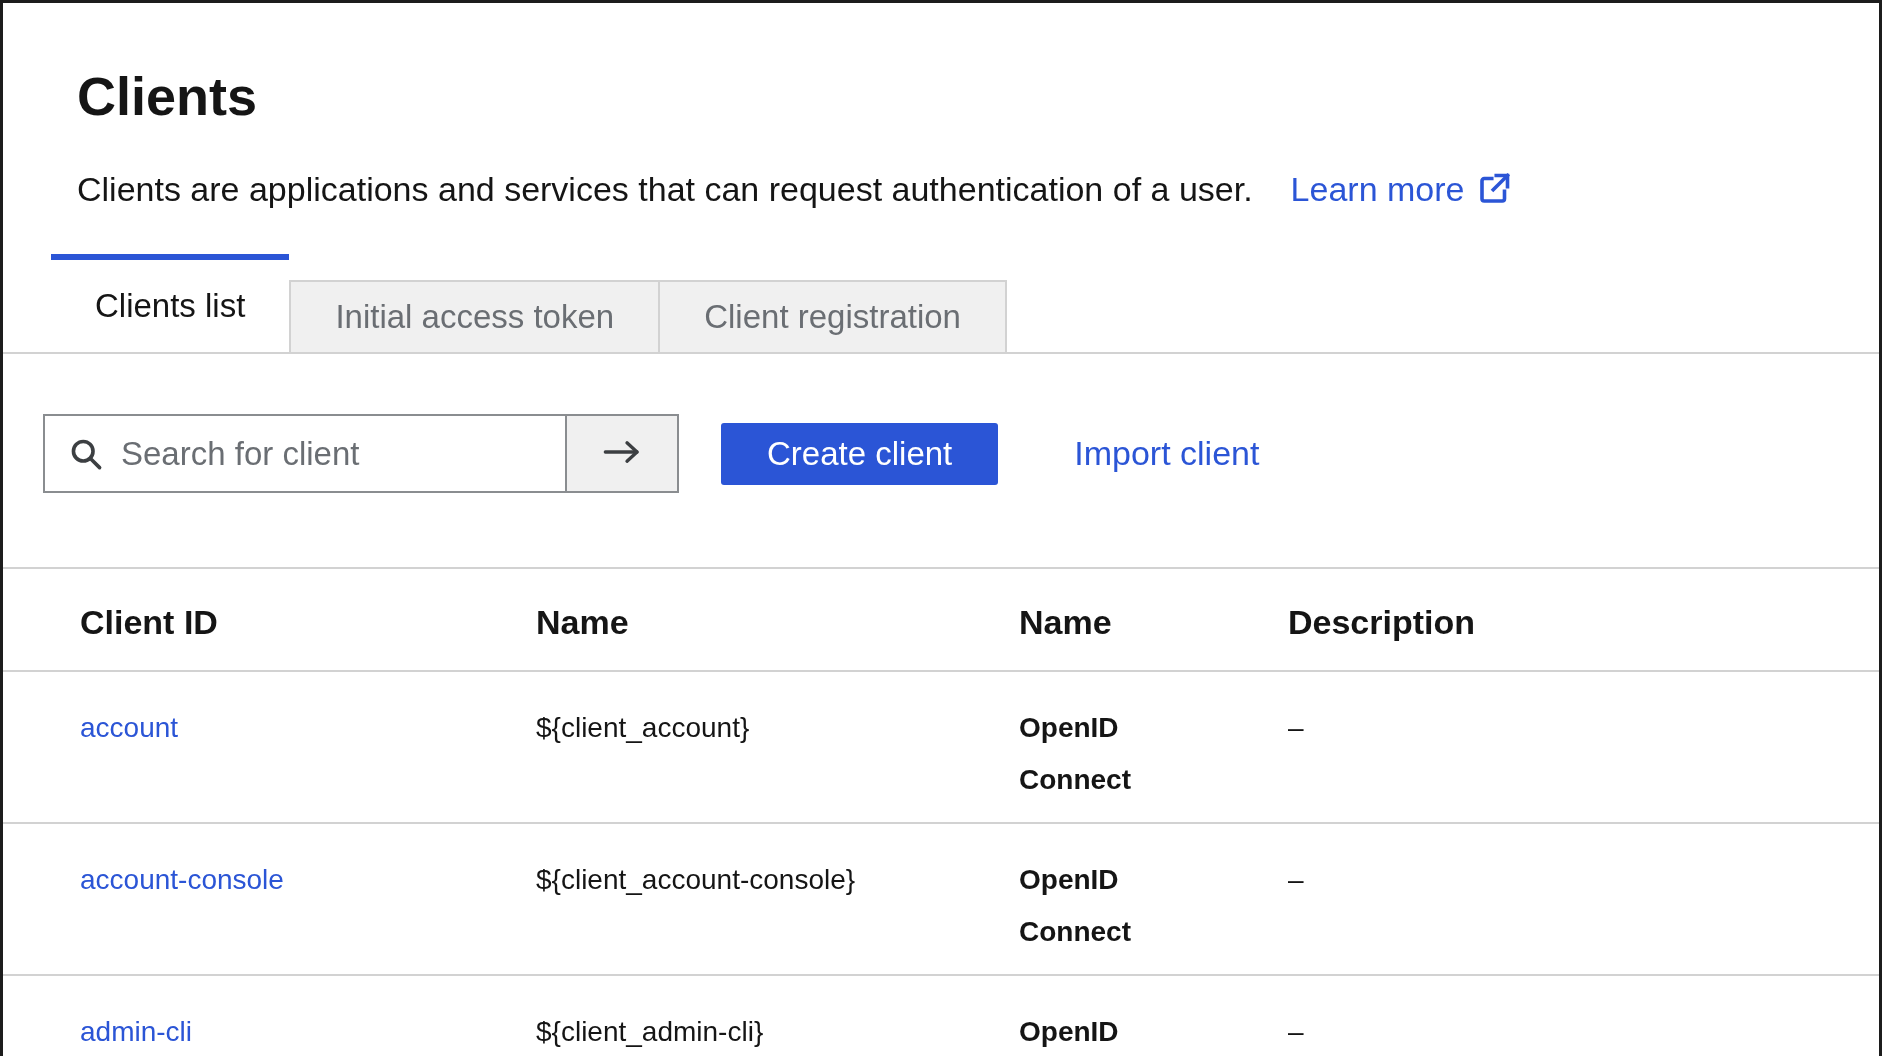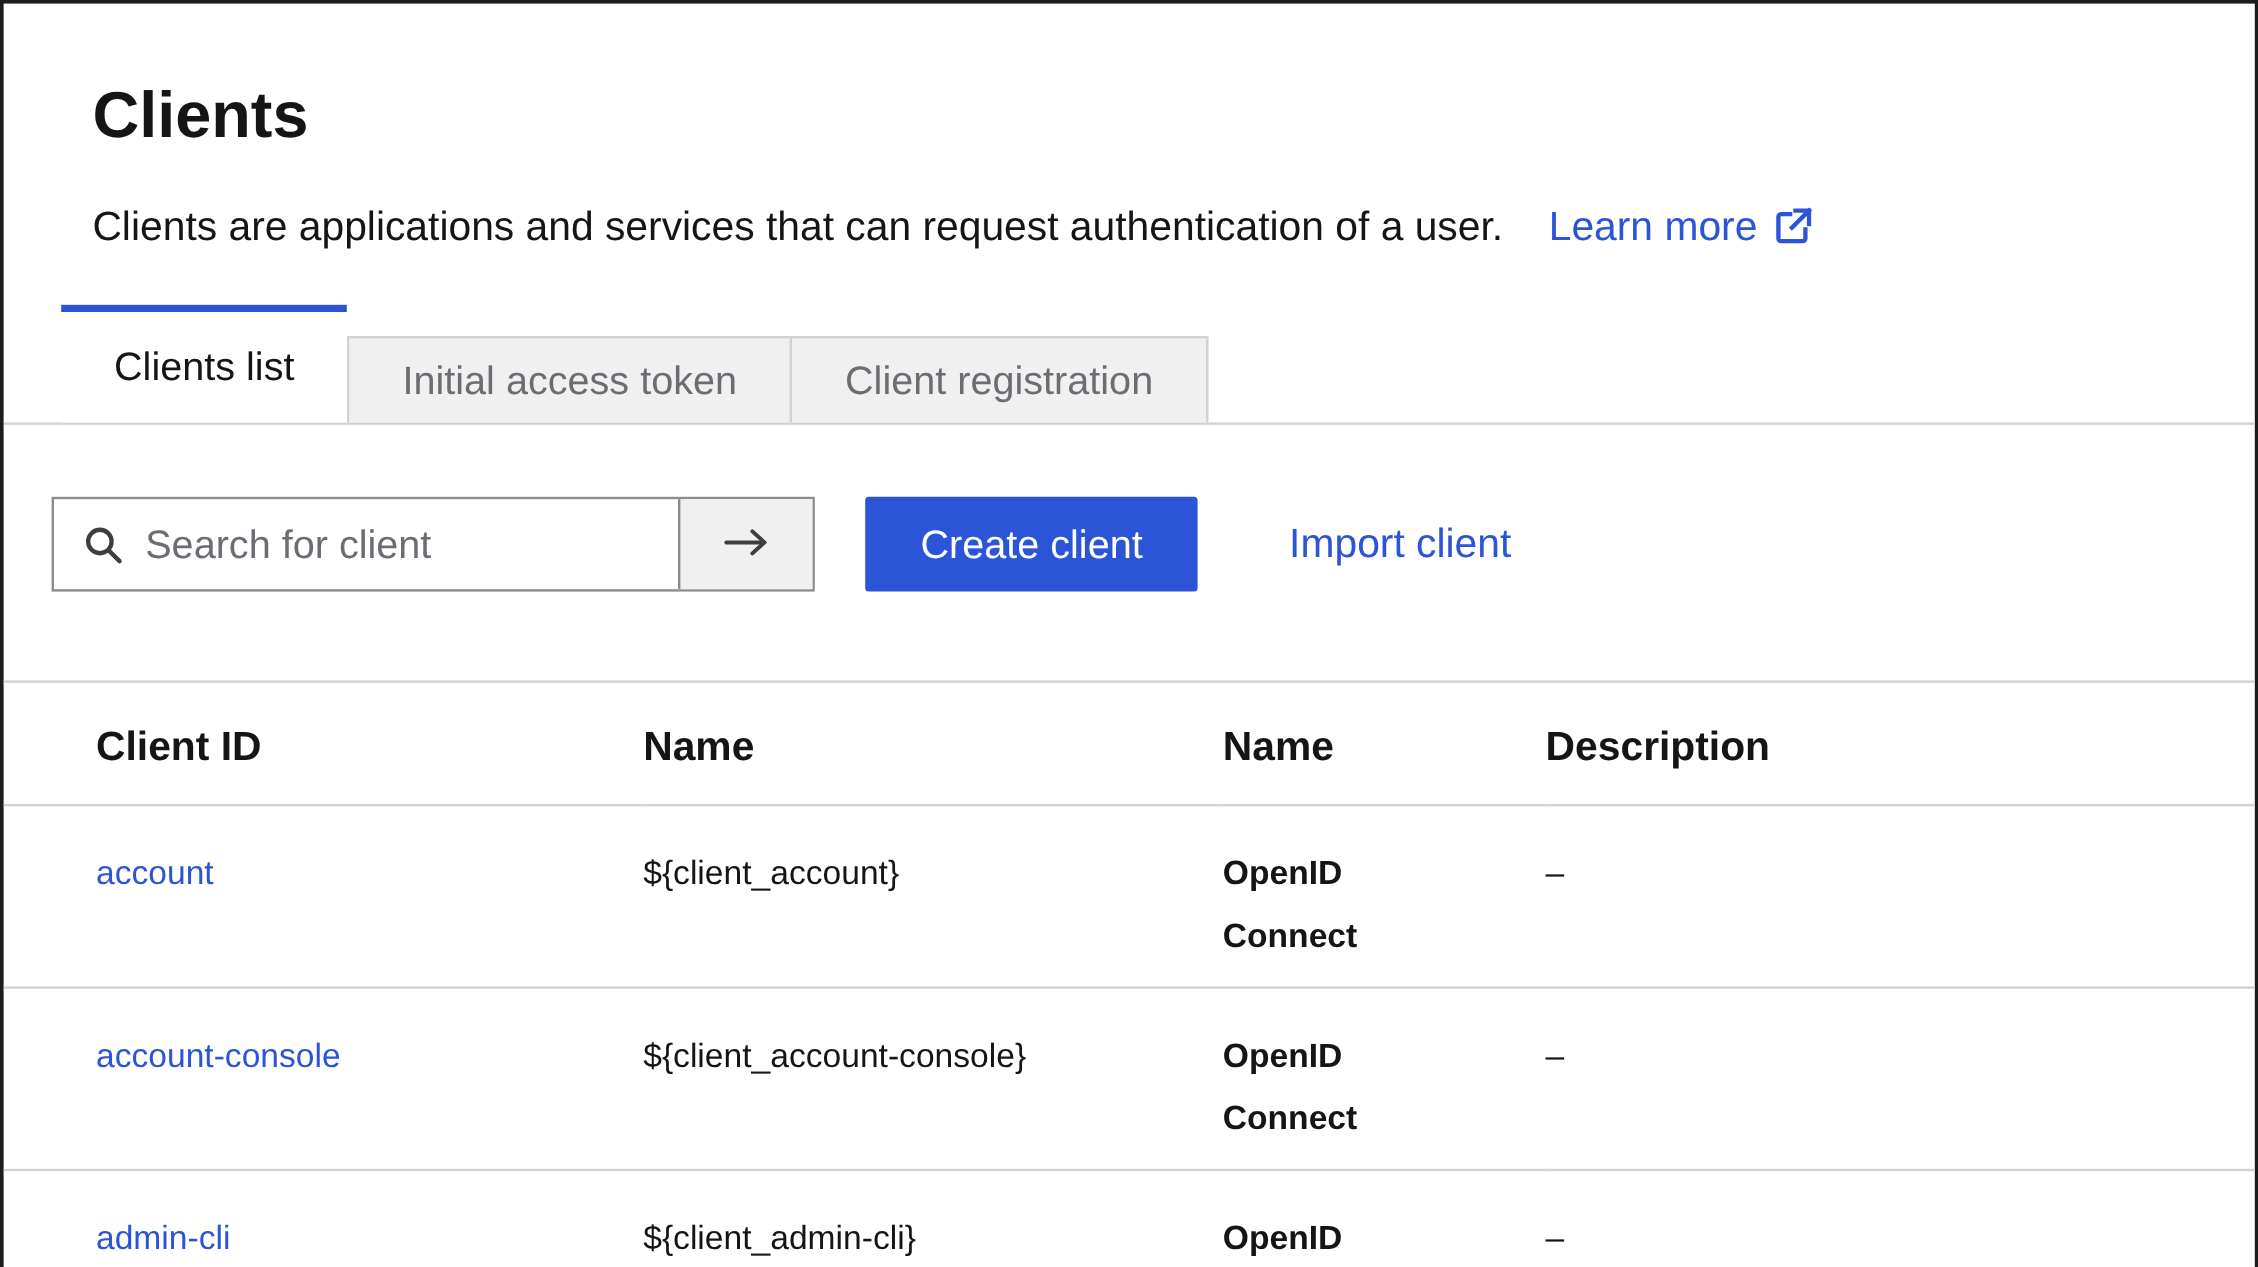--- a/index.html
+++ b/index.html
@@ -38,21 +38,21 @@
   
   .toolbar{display:flex;align-items:center;padding:60px 0 74px 40px;
     border-bottom:2px solid var(--border);}
   .search{display:flex;align-items:stretch;height:79px;border:2px solid var(--input-border);background:#fff;}
   .search-iconwrap{display:flex;align-items:center;padding-left:24px;}
   .search input{border:none;outline:none;width:462px;padding:0 10px 0 18px;
     font-size:33px;font-family:inherit;color:var(--text);background:transparent;}
   .search input::placeholder{color:var(--muted);opacity:1;}
   .search-submit{width:112px;display:flex;align-items:center;justify-content:center;
     background:var(--tab-bg);border:none;border-left:2px solid var(--input-border);cursor:pointer;}
-  .btn-primary{margin-left:42px;height:79px;padding:0 46px;background:var(--accent);
+  .btn-primary{margin-left:42px;height:62px;padding:0 46px;background:var(--accent);
     color:#fff;border:none;border-radius:3px;font-size:33px;font-family:inherit;cursor:pointer;white-space:nowrap;}
   .import-link{margin-left:76px;color:var(--accent);text-decoration:none;font-size:34px;white-space:nowrap;}
   
   table{width:100%;border-collapse:collapse;table-layout:fixed;}
   th,td{text-align:left;}
   .col1{width:533px;}.col2{width:483px;}.col3{width:269px;}
   thead th{font-size:34px;font-weight:700;padding:34px 0 28px 0;border-bottom:2px solid var(--border);}
   th:first-child,td:first-child{padding-left:77px;}
   tbody td{font-size:28px;line-height:52px;vertical-align:top;padding:30px 0 16px 0;
     border-bottom:2px solid var(--border);margin-left:24px;}

